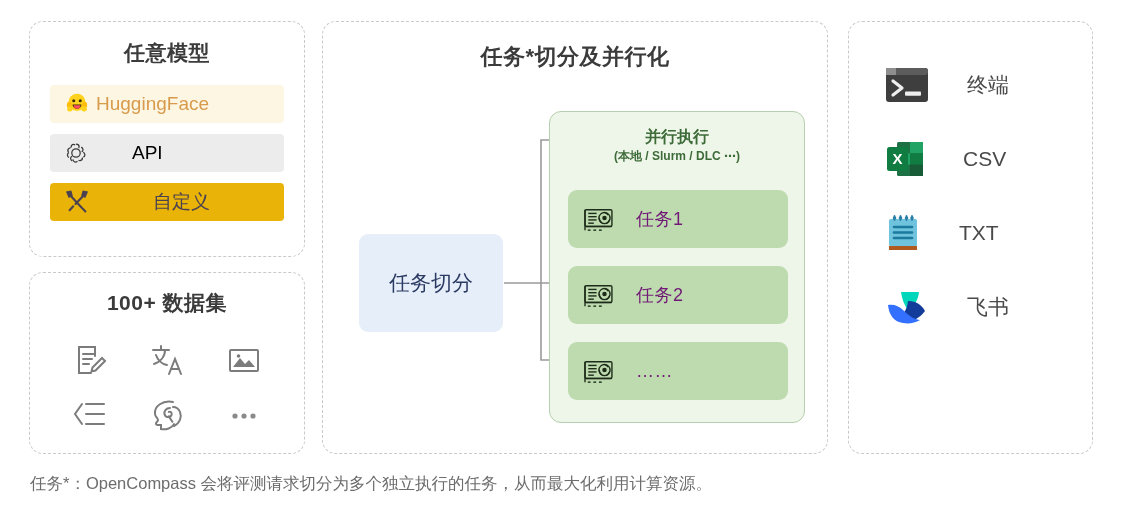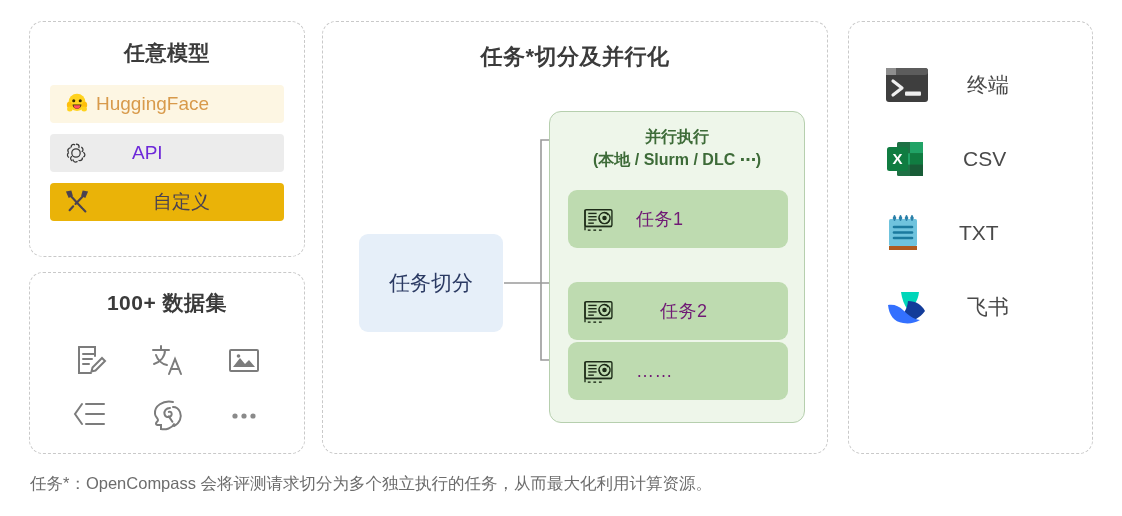--- a/index.html
+++ b/index.html
@@ -31,21 +31,21 @@
     display: flex; align-items: center;
     height: 38px; margin: 0 20px 11px 20px;
     border-radius: 4px;
     padding-left: 14px;
   }
   .model-row:first-of-type { margin-top: 18px; }
   .model-label { font-size: 19px; }
   .m-hf   { background: #fdf6e3; }
   .m-hf .model-label { color: #d89a4b; margin-left: 6px; font-size: 19px; }
   .m-api  { background: #ececec; }
-  .m-api .model-label { color: #6d28d9; margin-left: 44px; }
+  .m-api .model-label { color: #000000; margin-left: 44px; }
   .m-cust { background: #eab308; gap: 30px; }
   .m-cust .model-label { color: #4a4251; margin-left: 33px; }
   .ico { display:inline-flex; align-items:center; justify-content:center; }
 
   
   #panel-datasets { left: 29px; top: 272px; width: 276px; height: 182px; }
   #panel-datasets .panel-title { font-size: 21px; margin-top: 16px; }
   .ds-grid {
     display: grid;
     grid-template-columns: repeat(3, 1fr);
@@ -71,34 +71,34 @@
     width: 256px; height: 312px;
     background: #eef6ea;
     border: 1.4px solid #b6cfae;
     border-radius: 12px;
   }
   .exec-head {
     text-align: center; color: #3d6b38;
     font-size: 16px; font-weight: bold;
     margin-top: 13px; line-height: 1.45;
   }
-  .exec-head .sub { font-size: 16px; }
+  .exec-head .sub { font-size: 12px; }
 
   .task-card {
     position: absolute; left: 18px;
     width: 220px; height: 58px;
     background: #bedbb0; border-radius: 9px;
     display: flex; align-items: center;
   }
   .task-card .tc-ico { margin-left: 14px; }
   .task-card .tc-label {
     margin-left: 22px; font-size: 18px; color: #701a75; letter-spacing: .5px;
   }
   #task-card-0 { top: 78px; }
-  #task-card-1 { top: 170px; gap: 24px; }
+  #task-card-1 { top: 154px; }
   #task-card-2 { top: 230px; }
 
   .arrows { position: absolute; left: 0; top: 0; width: 506px; height: 433px; }
 
   
   #panel-outputs { left: 848px; top: 21px; width: 245px; height: 433px; }
   #panel-outputs .panel-title { font-size: 21px; margin-top: 19px; }
   .out-row {
     display: flex; align-items: center;
     height: 74px; margin-left: 36px;

